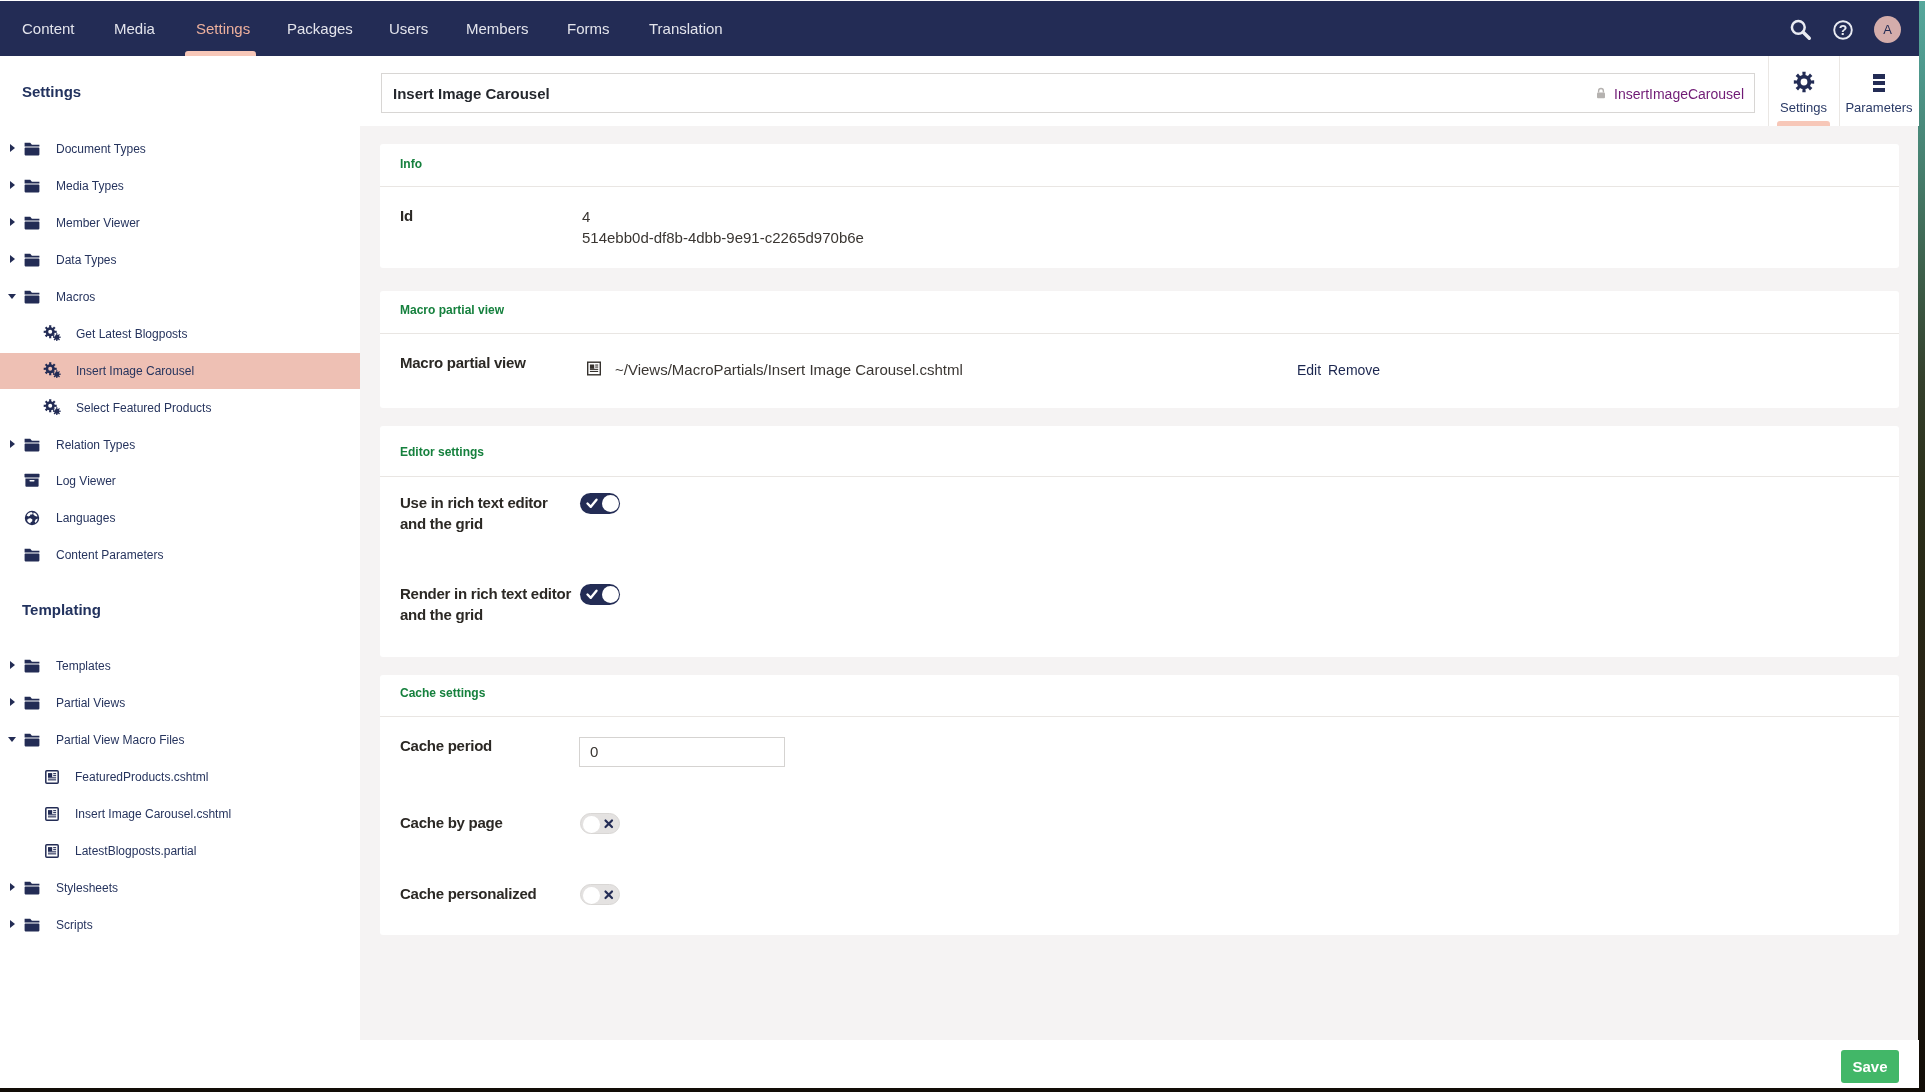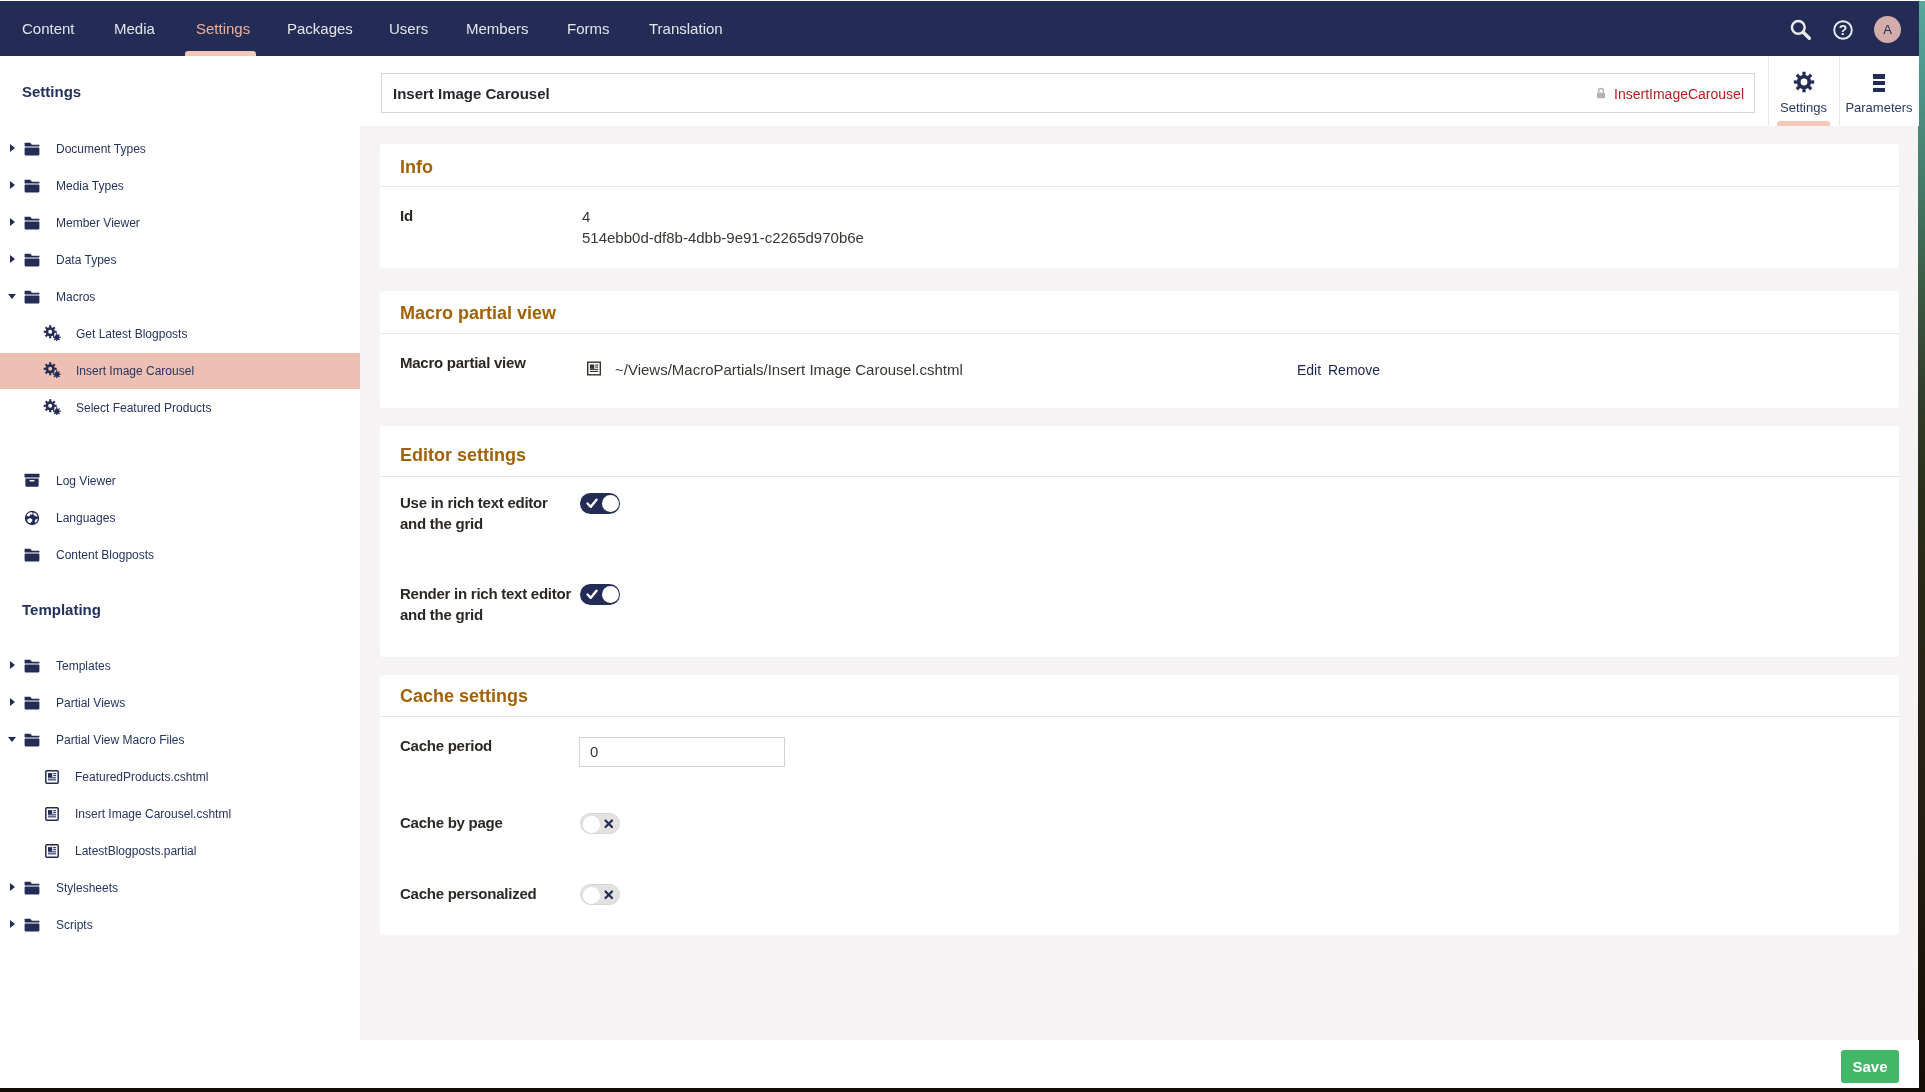--- a/index.html
+++ b/index.html
@@ -15,28 +15,28 @@
   .nav-item.active { color:#edb09d; }
   .nav-underline { left:185px; top:51px; width:71px; height:5px; background:#f7c7b8; border-radius:3px 3px 0 0; }
   .sidebar { left:0; top:56px; width:360px; height:1032px; background:#ffffff; }
   .side-h { position:absolute; left:22px; font-size:15px; font-weight:bold; color:#22325e; }
   .tree-row { position:absolute; left:0; width:360px; height:36px; }
   .tree-row .lbl { position:absolute; font-size:12px; color:#26345e; top:50%; transform:translateY(-50%); white-space:nowrap; }
   .sel-row { left:0; top:297px; width:360px; height:36px; background:#eec0b4; }
   .header { left:360px; top:56px; width:1559px; height:70px; background:#ffffff; }
   .namebox { position:absolute; left:21px; top:17px; width:1374px; height:40px; border:1px solid #d8d6d4; background:#fff; }
   .namebox .nm { position:absolute; left:11px; top:11px; font-size:15px; font-weight:bold; color:#25282e; }
-  .namebox .alias { position:absolute; right:10px; top:12px; font-size:14px; color:#b91c1c; }
+  .namebox .alias { position:absolute; right:10px; top:12px; font-size:14px; color:#701a75; }
   .tabsep { position:absolute; top:0; width:1px; height:70px; background:#eae7e4; }
   .tab { position:absolute; top:0; height:70px; text-align:center; }
   .tab .tlbl { position:absolute; left:0; width:100%; top:44px; font-size:13px; color:#2a3a66; }
   .tab-underline { position:absolute; left:1417px; top:65px; width:53px; height:5px; background:#f7c7b8; border-radius:3px 3px 0 0; }
   .content { left:360px; top:126px; width:1558px; height:914px; background:#f5f3f3; }
   .card { position:absolute; left:20px; width:1519px; background:#ffffff; border-radius:3px; }
-  .card .ct { position:absolute; left:20px; font-size:18px; font-weight:bold; color:#a16207; }
+  .card .ct { position:absolute; left:20px; font-size:12px; font-weight:bold; color:#15803d; }
   .card .csep { position:absolute; left:0; width:1519px; height:1px; background:#e9e6e3; }
   .plabel { position:absolute; left:20px; font-size:15px; font-weight:bold; color:#2b2824; line-height:21px; letter-spacing:-0.25px; }
   .pval { position:absolute; font-size:15px; color:#3a3632; }
   .toggle-on { position:absolute; left:200px; width:40px; height:21px; background:#232c55; border-radius:10.5px; }
   .toggle-off { position:absolute; left:200px; width:40px; height:21px; background:#e4e2e1; border:1px solid #d9d7d5; border-radius:10.5px; }
   .knob { position:absolute; top:2px; width:17px; height:17px; background:#ffffff; border-radius:50%; }
   .link { font-size:14px; color:#1b264f; }
   .cacheinput { position:absolute; left:199px; width:206px; height:30px; border:1px solid #d5d3d1; background:#fff; font-size:15px; color:#3a3632; padding-left:10px; line-height:28px; }
   .footer { left:360px; top:1040px; width:1559px; height:48px; background:#ffffff; }
   .savebtn { position:absolute; right:20px; top:10px; width:58px; height:33px; background:#42b768; border-radius:3px; color:#fff; font-size:15px; font-weight:bold; text-align:center; line-height:33px; }
@@ -121,20 +121,28 @@
           <path fill="#232c55" fill-rule="evenodd" d="M6.04,0.30 L8.36,0.30 L8.19,2.31 A4.60,4.60 0 0 1 9.68,2.92 L10.97,1.39 L12.61,3.03 L11.08,4.32 A4.60,4.60 0 0 1 11.69,5.81 L13.70,5.64 L13.70,7.96 L11.69,7.79 A4.60,4.60 0 0 1 11.08,9.28 L12.61,10.57 L10.97,12.21 L9.68,10.68 A4.60,4.60 0 0 1 8.19,11.29 L8.36,13.30 L6.04,13.30 L6.21,11.29 A4.60,4.60 0 0 1 4.72,10.68 L3.43,12.21 L1.79,10.57 L3.32,9.28 A4.60,4.60 0 0 1 2.71,7.79 L0.70,7.96 L0.70,5.64 L2.71,5.81 A4.60,4.60 0 0 1 3.32,4.32 L1.79,3.03 L3.43,1.39 L4.72,2.92 A4.60,4.60 0 0 1 6.21,2.31 Z M9.20,6.80 A2.00,2.00 0 1 0 5.20,6.80 A2.00,2.00 0 1 0 9.20,6.80 Z M13.11,8.36 L14.49,8.36 L14.36,9.66 A2.60,2.60 0 0 1 15.20,10.01 L16.03,9.00 L17.00,9.97 L15.99,10.80 A2.60,2.60 0 0 1 16.34,11.64 L17.64,11.51 L17.64,12.89 L16.34,12.76 A2.60,2.60 0 0 1 15.99,13.60 L17.00,14.43 L16.03,15.40 L15.20,14.39 A2.60,2.60 0 0 1 14.36,14.74 L14.49,16.04 L13.11,16.04 L13.24,14.74 A2.60,2.60 0 0 1 12.40,14.39 L11.57,15.40 L10.60,14.43 L11.61,13.60 A2.60,2.60 0 0 1 11.26,12.76 L9.96,12.89 L9.96,11.51 L11.26,11.64 A2.60,2.60 0 0 1 11.61,10.80 L10.60,9.97 L11.57,9.00 L12.40,10.01 A2.60,2.60 0 0 1 13.24,9.66 Z"></path>
         </svg>
         <span class="lbl" style="left:76px;">Insert Image Carousel</span>
       </div>
     <div class="tree-row" style="top:334px;">
         <svg class="abs" style="left:43px;top:9px;" width="18" height="17" viewBox="0 0 18 17">
           <path fill="#232c55" fill-rule="evenodd" d="M6.04,0.30 L8.36,0.30 L8.19,2.31 A4.60,4.60 0 0 1 9.68,2.92 L10.97,1.39 L12.61,3.03 L11.08,4.32 A4.60,4.60 0 0 1 11.69,5.81 L13.70,5.64 L13.70,7.96 L11.69,7.79 A4.60,4.60 0 0 1 11.08,9.28 L12.61,10.57 L10.97,12.21 L9.68,10.68 A4.60,4.60 0 0 1 8.19,11.29 L8.36,13.30 L6.04,13.30 L6.21,11.29 A4.60,4.60 0 0 1 4.72,10.68 L3.43,12.21 L1.79,10.57 L3.32,9.28 A4.60,4.60 0 0 1 2.71,7.79 L0.70,7.96 L0.70,5.64 L2.71,5.81 A4.60,4.60 0 0 1 3.32,4.32 L1.79,3.03 L3.43,1.39 L4.72,2.92 A4.60,4.60 0 0 1 6.21,2.31 Z M9.20,6.80 A2.00,2.00 0 1 0 5.20,6.80 A2.00,2.00 0 1 0 9.20,6.80 Z M13.11,8.36 L14.49,8.36 L14.36,9.66 A2.60,2.60 0 0 1 15.20,10.01 L16.03,9.00 L17.00,9.97 L15.99,10.80 A2.60,2.60 0 0 1 16.34,11.64 L17.64,11.51 L17.64,12.89 L16.34,12.76 A2.60,2.60 0 0 1 15.99,13.60 L17.00,14.43 L16.03,15.40 L15.20,14.39 A2.60,2.60 0 0 1 14.36,14.74 L14.49,16.04 L13.11,16.04 L13.24,14.74 A2.60,2.60 0 0 1 12.40,14.39 L11.57,15.40 L10.60,14.43 L11.61,13.60 A2.60,2.60 0 0 1 11.26,12.76 L9.96,12.89 L9.96,11.51 L11.26,11.64 A2.60,2.60 0 0 1 11.61,10.80 L10.60,9.97 L11.57,9.00 L12.40,10.01 A2.60,2.60 0 0 1 13.24,9.66 Z"></path>
         </svg>
         <span class="lbl" style="left:76px;">Select Featured Products</span>
       </div>
+    <div class="tree-row" style="top:371px;">
+        <div class="abs" style="left:10px;top:13px;width:0;height:0;border-left:5px solid #232c55;border-top:4.5px solid transparent;border-bottom:4.5px solid transparent;"></div>
+        <svg class="abs" style="left:24px;top:11px;" width="16" height="14" viewBox="0 0 16 14">
+          <path fill="#232c55" d="M0.6,0.8 h5.6 l1.7,1.9 h7.5 v1.7 H0.6 z"></path>
+          <rect fill="#232c55" x="0.6" y="5.6" width="14.8" height="7.8" rx="0.8"></rect>
+        </svg>
+        <span class="lbl" style="left:56px;">Relation Types</span>
+      </div>
     <div class="tree-row" style="top:407px;">
         <svg class="abs" style="left:24px;top:10px;" width="16" height="15" viewBox="0 0 16 15">
           <rect x="0.5" y="0.8" width="15" height="3.6" rx="0.6" fill="#232c55"></rect>
           <path fill="#232c55" d="M1.4,5.4 h13.2 v7.4 a0.9,0.9 0 0 1 -0.9,0.9 H2.3 a0.9,0.9 0 0 1 -0.9,-0.9 z"></path>
           <rect x="5.4" y="6.9" width="5.2" height="1.7" rx="0.8" fill="#ffffff"></rect>
         </svg>
         <span class="lbl" style="left:56px;">Log Viewer</span>
       </div>
     <div class="tree-row" style="top:444px;">
         <svg class="abs" style="left:24px;top:10px;" width="16" height="16" viewBox="0 0 16 16">
@@ -144,21 +152,21 @@
           <path fill="#ffffff" d="M4.6,8.4 L6.6,8.2 8.4,9.4 8.2,11.2 6.6,12.6 6.2,13.6 Q3.4,12.4 2.8,9.4 L4.0,9.6 Z"></path>
           <path fill="#ffffff" d="M13.8,8.6 Q13.6,11.4 11.4,12.9 L10.8,11.4 11.6,9.6 12.8,9.0 Z"></path>
         </svg>
         <span class="lbl" style="left:56px;">Languages</span>
       </div>
     <div class="tree-row" style="top:481px;">
         <svg class="abs" style="left:24px;top:11px;" width="16" height="14" viewBox="0 0 16 14">
           <path fill="#232c55" d="M0.6,0.8 h5.6 l1.7,1.9 h7.5 v1.7 H0.6 z"></path>
           <rect fill="#232c55" x="0.6" y="5.6" width="14.8" height="7.8" rx="0.8"></rect>
         </svg>
-        <span class="lbl" style="left:56px;">Content Blogposts</span>
+        <span class="lbl" style="left:56px;">Content Parameters</span>
       </div>
     <div class="tree-row" style="top:592px;">
         <div class="abs" style="left:10px;top:13px;width:0;height:0;border-left:5px solid #232c55;border-top:4.5px solid transparent;border-bottom:4.5px solid transparent;"></div>
         <svg class="abs" style="left:24px;top:11px;" width="16" height="14" viewBox="0 0 16 14">
           <path fill="#232c55" d="M0.6,0.8 h5.6 l1.7,1.9 h7.5 v1.7 H0.6 z"></path>
           <rect fill="#232c55" x="0.6" y="5.6" width="14.8" height="7.8" rx="0.8"></rect>
         </svg>
         <span class="lbl" style="left:56px;">Templates</span>
       </div>
     <div class="tree-row" style="top:629px;">

